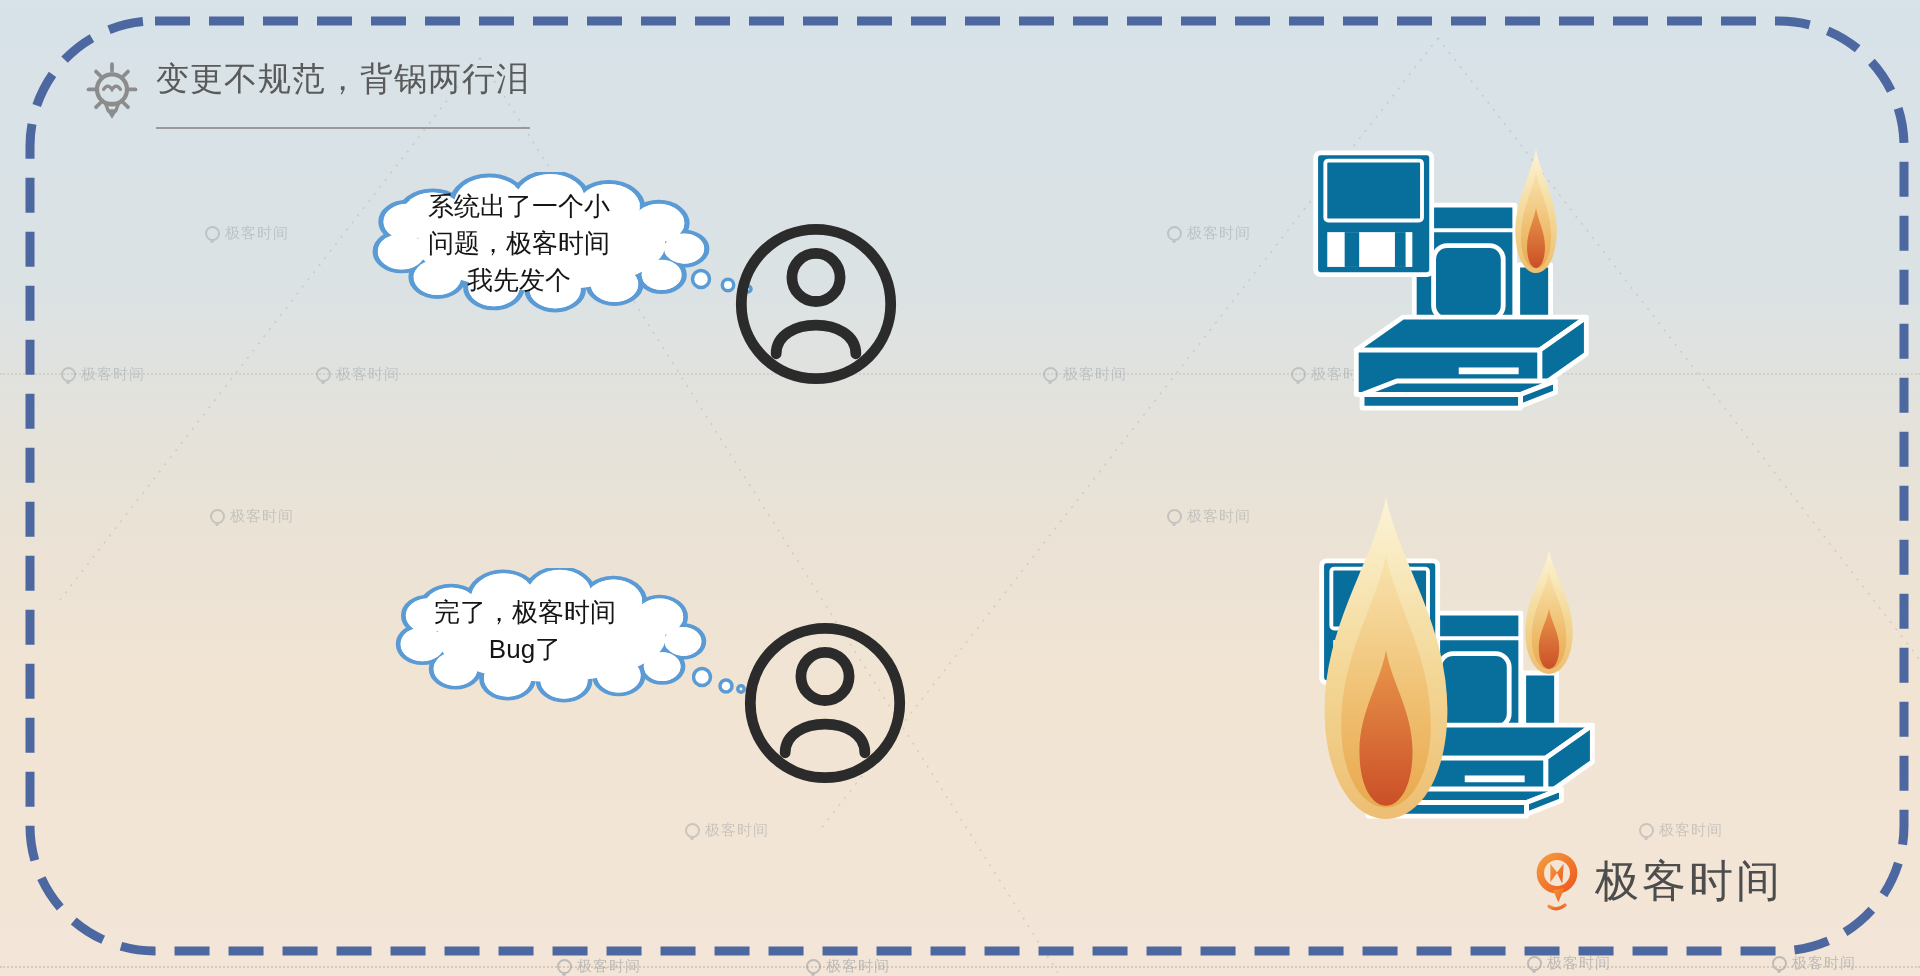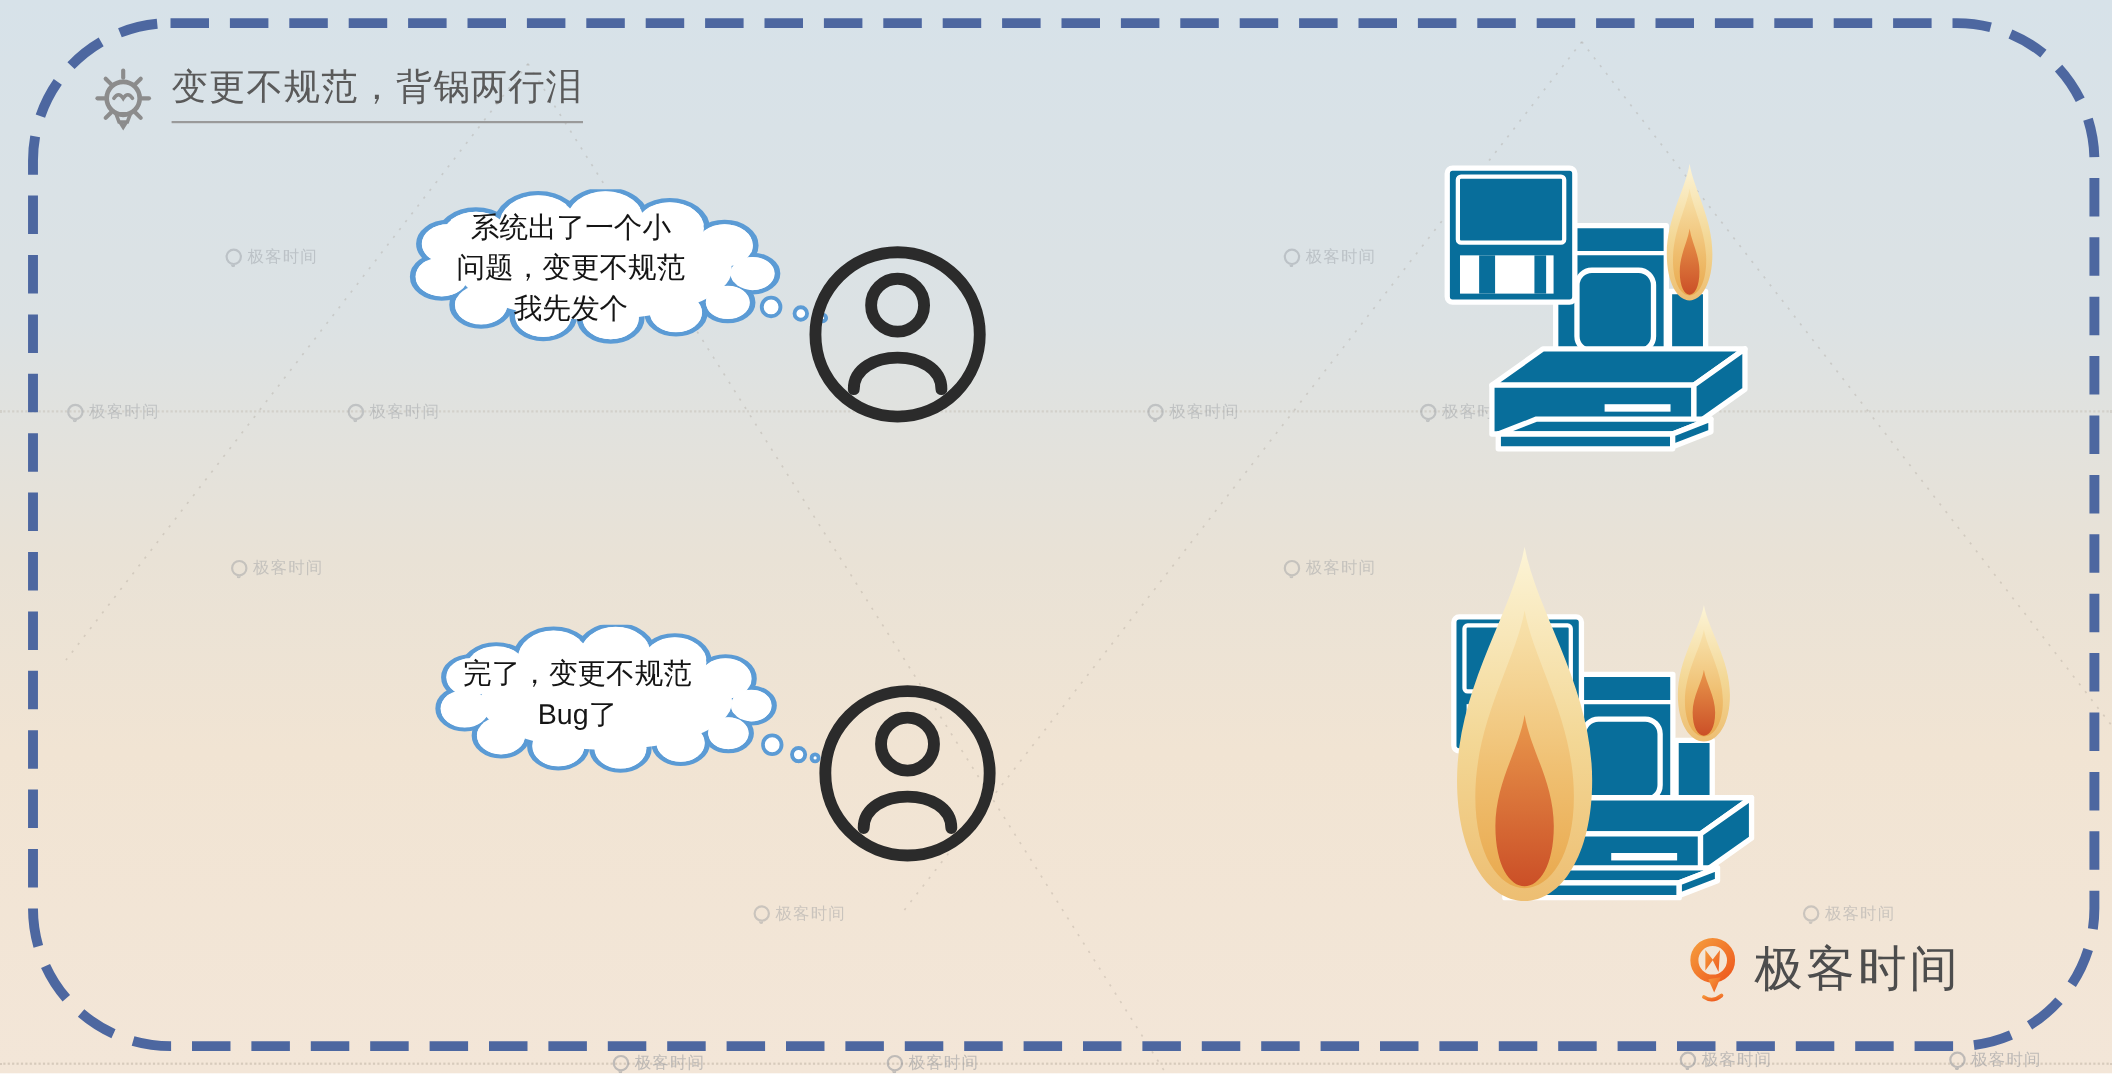--- a/index.html
+++ b/index.html
@@ -9,21 +9,21 @@
     background:linear-gradient(180deg,#D7E2E9 0%,#DCE2E4 30%,#E9E2D6 52%,#F1E4D3 70%,#F3E6D8 100%);
   }
   .abs{position:absolute;}
   
   .wm{position:absolute;display:flex;align-items:center;gap:5px;color:#8B9097;opacity:.38;font-size:15px;letter-spacing:1px;white-space:nowrap;}
   .wm-icon{width:11px;height:11px;border:2px solid currentColor;border-radius:50%;position:relative;flex:0 0 auto;}
   .wm-icon::after{content:"";position:absolute;left:3px;top:9px;width:4px;height:4px;border-bottom:2px solid currentColor;border-radius:50%;}
   .dotline{position:absolute;left:0;right:0;border-top:2px dotted rgba(165,152,138,.45);}
   
   .header{position:absolute;left:82px;top:58px;display:flex;align-items:flex-start;gap:14px;}
-  .title{font-size:33px;color:#5A5A5A;letter-spacing:1px;border-bottom:2px solid #9A9A9A;padding-bottom:11px;line-height:1.25;}
+  .title{font-size:33px;color:#5A5A5A;letter-spacing:1px;border-bottom:2px solid #9A9A9A;padding-bottom:28px;line-height:1.25;}
   
   .bubble{position:absolute;}
   .bubble svg{position:absolute;inset:0;width:100%;height:100%;}
   .bubble-text{position:absolute;inset:0;display:flex;flex-direction:column;align-items:center;justify-content:center;
     font-size:26px;line-height:37px;color:#151515;text-align:center;}
   .bubble-text span{display:block;}
   
   .logo{position:absolute;left:1533px;top:848px;display:flex;align-items:center;}
   .logo-text{font-size:44px;font-weight:500;color:#4D4D4D;letter-spacing:3px;margin-left:14px;line-height:1;}
 </style>
@@ -153,21 +153,21 @@
           <circle cx="205" cy="165" r="27"></circle>
         <circle cx="140" cy="162" r="27"></circle>
           <circle cx="80" cy="148" r="25"></circle>
           <circle cx="42" cy="112" r="25"></circle>
         <circle cx="48" cy="70" r="25"></circle>
         <ellipse cx="190" cy="103" rx="132" ry="64"></ellipse>
       </g>
     </svg>
     <div class="bubble-text" style="padding-right:44px;">
       <span>系统出了一个小</span>
-      <span>问题，变更不规范</span>
+      <span>问题，极客时间</span>
       <span>我先发个</span>
     </div>
   </div>
 
   <svg class="abs" style="left:690px;top:268px;" width="66" height="30" viewBox="0 0 66 30">
     <g stroke="#5B9BD5" stroke-width="3.5" fill="#FFFFFF">
       <circle cx="11" cy="11" r="8.5"></circle>
         <circle cx="38" cy="17" r="5.7"></circle>
         <circle cx="58" cy="21" r="3"></circle>
     </g>
@@ -251,21 +251,21 @@
           <circle cx="268" cy="158" r="25"></circle>
           <circle cx="205" cy="165" r="27"></circle>
         <circle cx="140" cy="162" r="27"></circle>
           <circle cx="80" cy="148" r="25"></circle>
           <circle cx="42" cy="112" r="25"></circle>
         <circle cx="48" cy="70" r="25"></circle>
         <ellipse cx="190" cy="103" rx="132" ry="64"></ellipse>
       </g>
     </svg>
     <div class="bubble-text" style="padding-right:52px;padding-bottom:10px;">
-      <span>完了，变更不规范</span>
+      <span>完了，极客时间</span>
       <span>Bug了</span>
     </div>
   </div>
 
   <svg class="abs" style="left:692px;top:666px;" width="60" height="30" viewBox="0 0 60 30">
     <g stroke="#5B9BD5" stroke-width="3.5" fill="#FFFFFF">
       <circle cx="10" cy="11" r="8.5"></circle>
         <circle cx="34" cy="20" r="6"></circle>
         <circle cx="49" cy="23" r="3.2"></circle>
     </g>

